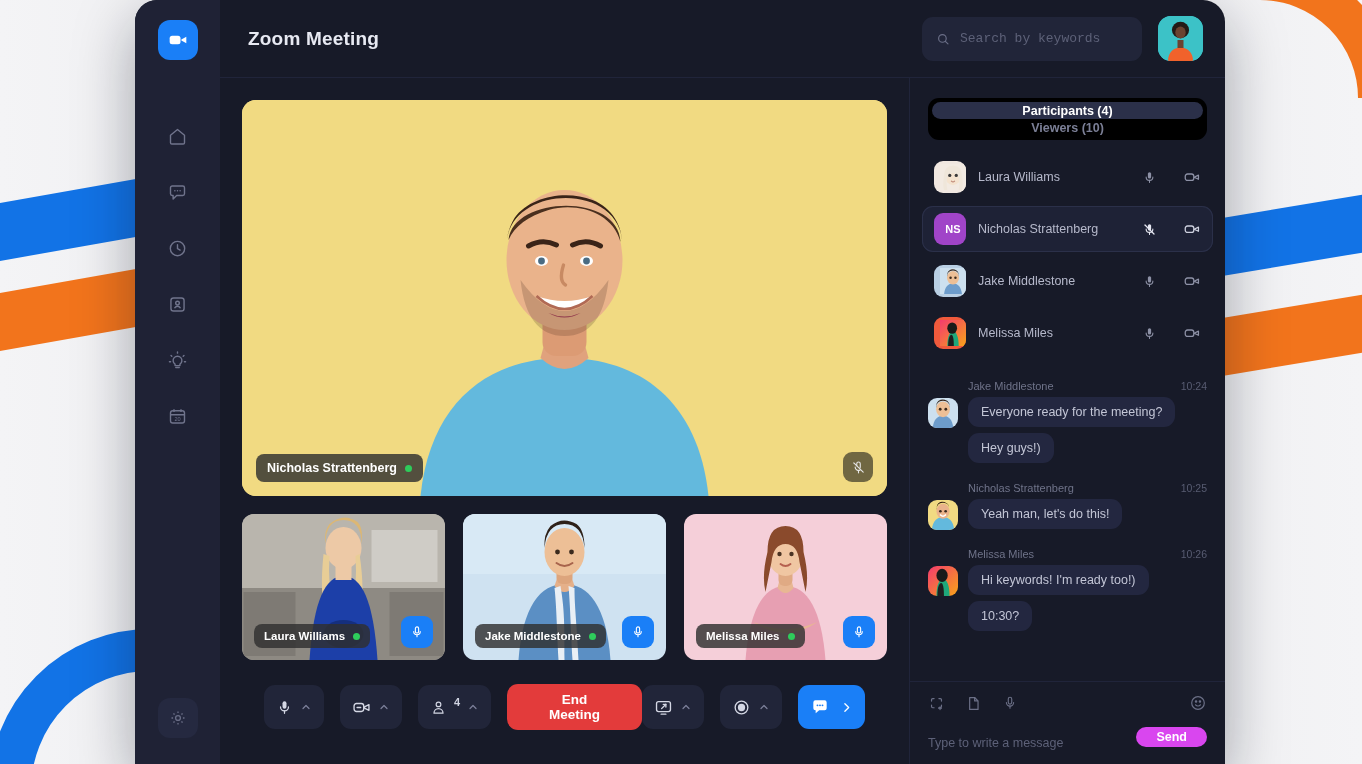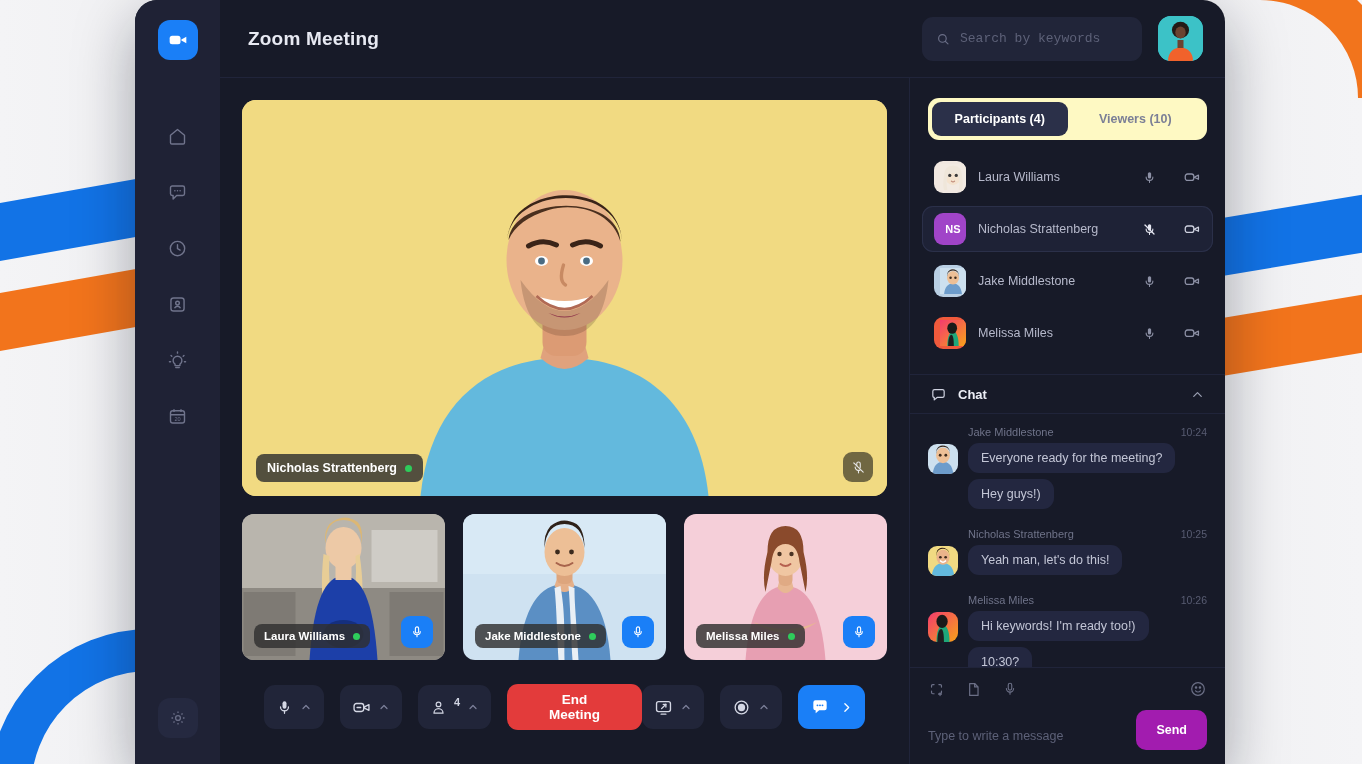--- a/index.html
+++ b/index.html
@@ -139,22 +139,22 @@
   .spacer-flex { flex: 1; }
   .chat-toggle {
     height: 44px; background: #1a7ff7; border-radius: 11px;
     display: flex; align-items: center; gap: 10px; padding: 0 12px;
     color: #fff; cursor: pointer;
   }
 
   
   .panel { width: 315px; flex: 0 0 315px; display: flex; flex-direction: column; min-height: 0; }
   .tabs {
-    margin: 20px 18px 0 18px; height: 42px; background: #fef9c3;
-    border-radius: 11px; display: flex; padding: 4px;
+    margin: 20px 18px 0 18px; height: 42px; background: #000000;
+    border-radius: 11px; display: flex; padding: 4px; flex-direction: column;
   }
   .tab {
     flex: 1; display: flex; align-items: center; justify-content: center;
     font-size: 12.5px; color: #7b7f96; border-radius: 9px; cursor: pointer; font-weight: 700;
   }
   .tab.active { background: #2b3049; color: #fff; }
 
   .plist { padding: 14px 12px 6px 12px; }
   .prow {
     height: 46px; display: flex; align-items: center; gap: 12px;
@@ -191,22 +191,22 @@
   .chat-foot { border-top: 1px solid #20243a; padding: 12px 18px 14px 18px; }
   .foot-icons { display: flex; align-items: center; gap: 20px; color: #6b6f86; margin-bottom: 12px; }
   .foot-icons .sp { flex: 1; }
   .foot-input { display: flex; align-items: center; gap: 10px; }
   .foot-input input {
     flex: 1; background: transparent; border: 0; outline: none;
     color: #8b5cf6; font-size: 12.5px; font-family: "Liberation Sans", sans-serif; margin-top: 12px;
   }
   .foot-input input::placeholder { color: #5d6178; }
   .send-btn {
-    background: #a21caf; color: #fff; border: 0; border-radius: 10px;
-    height: 40px; padding: 0 20px; font-size: 12.5px; font-weight: 700;
+    background: #d946ef; color: #fff; border: 0; border-radius: 10px;
+    height: 20px; padding: 0 20px; font-size: 12.5px; font-weight: 700;
     cursor: pointer; font-family: "Liberation Sans", sans-serif;
   }
 </style>
 </head>
 <body>
 
 <div id="bg">
   <svg width="1362" height="764" viewBox="0 0 1362 764">
     <defs>
       <linearGradient id="gsheen" x1="0" y1="0" x2="1" y2="0">
@@ -645,30 +645,20 @@
             <div class="pic">
               <svg width="18" height="18" viewBox="0 0 24 24" fill="none" stroke="currentColor" stroke-width="1.7" stroke-linejoin="round">
                 <rect x="3" y="8" width="11.4" height="8.6" rx="3"></rect>
                   <path d="M14.8 12.3 20.6 9.6v5.4z"></path>
               </svg>
             </div>
           </div>
 
         </div>
 
-        <div class="chat-head">
-          <svg width="17" height="17" viewBox="0 0 24 24" fill="none" stroke="#cfd2e0" stroke-width="1.7" stroke-linejoin="round">
-            <path d="M4 7.4a2.4 2.4 0 0 1 2.4-2.4h11.2A2.4 2.4 0 0 1 20 7.4v6.4a2.4 2.4 0 0 1-2.4 2.4H10l-4 3.4v-3.4h-.6A2.4 2.4 0 0 1 4 13.8z"></path>
-          </svg>
-          <span>Chat</span>
-          <span class="sp"></span>
-          <svg width="15" height="15" viewBox="0 0 24 24" fill="none" stroke="#9a9eb2" stroke-width="2" stroke-linecap="round" stroke-linejoin="round">
-              <path d="M6 15l6-6 6 6"></path>
-            </svg>
-        </div>
 
         <div class="chat-body">
 
           <div class="msg-group">
             <div class="mav">
               <svg width="30" height="30" viewBox="0 0 32 32">
                 <rect width="32" height="32" fill="#cde0ef"></rect>
                 <path d="M5 32c1-9 5-13 11-13s10 4 11 13z" fill="#6d9ccb"></path>
                 <ellipse cx="16" cy="12" rx="7.4" ry="8.4" fill="#edbf96"></ellipse>
                 <path d="M8.6 11q0-8 7.4-8t7.4 8q0-6-3-8-5-3-9 0-3 2-2.8 8z" fill="#3a2a1e"></path>

